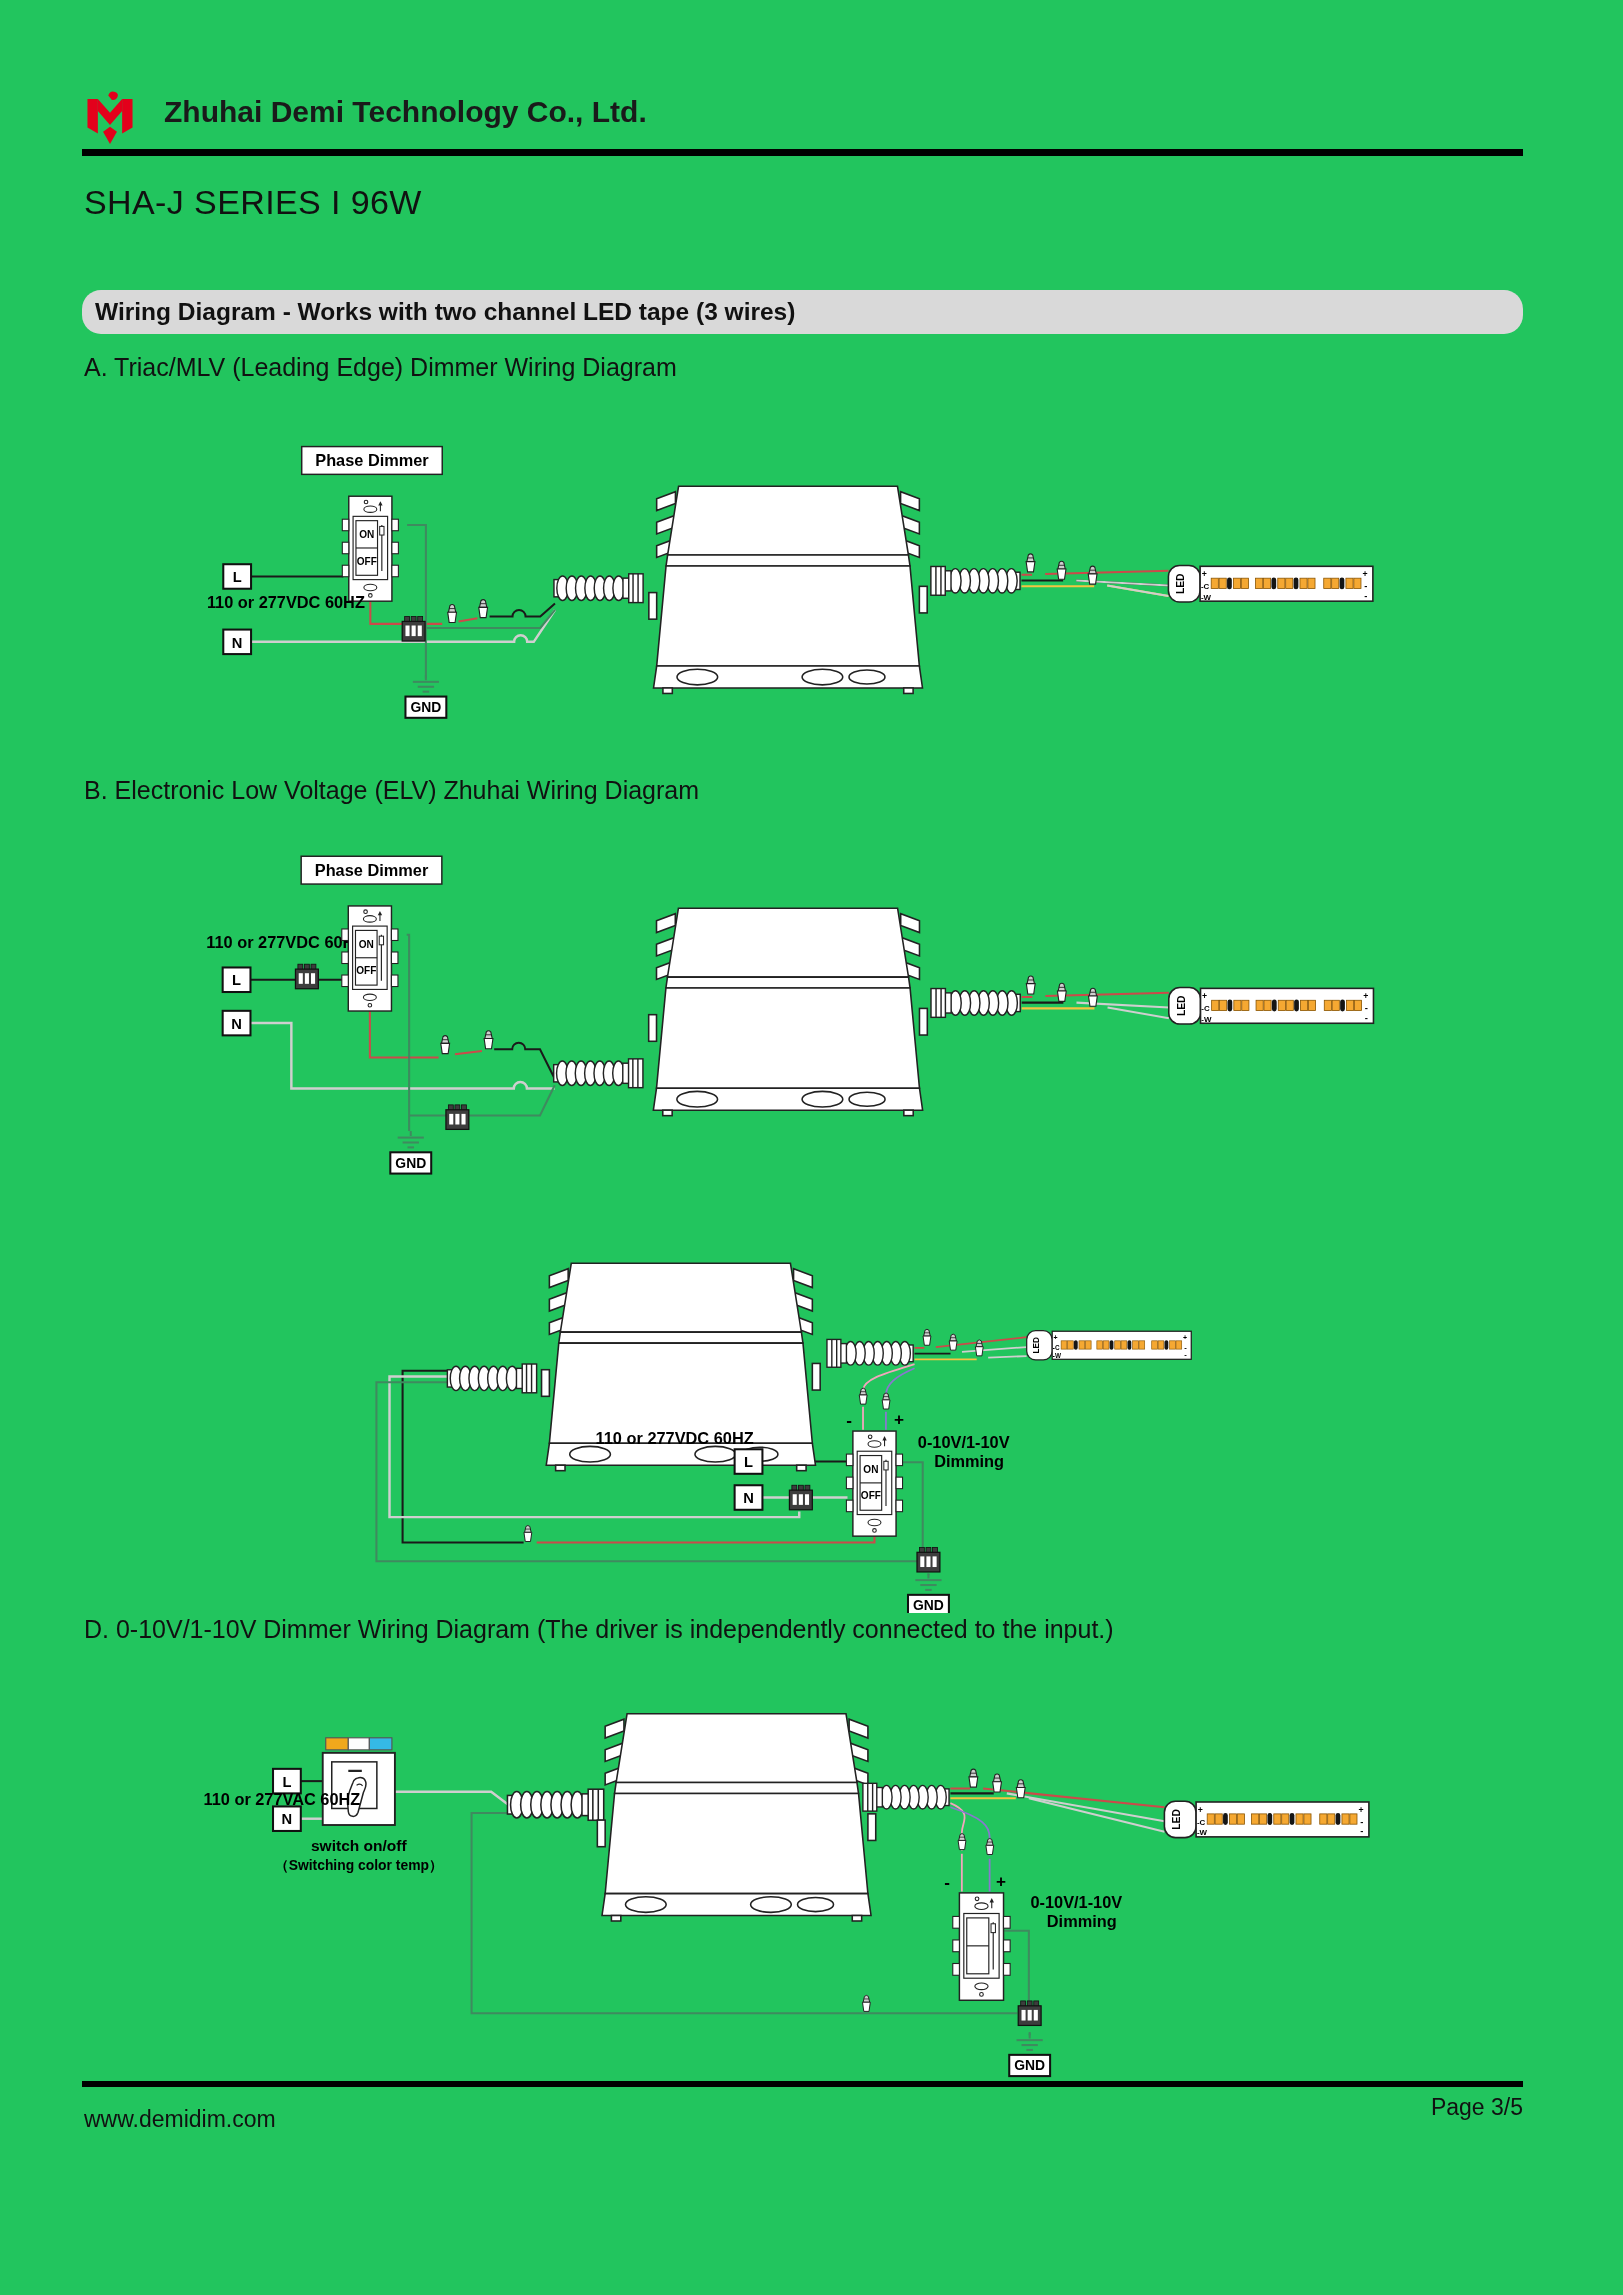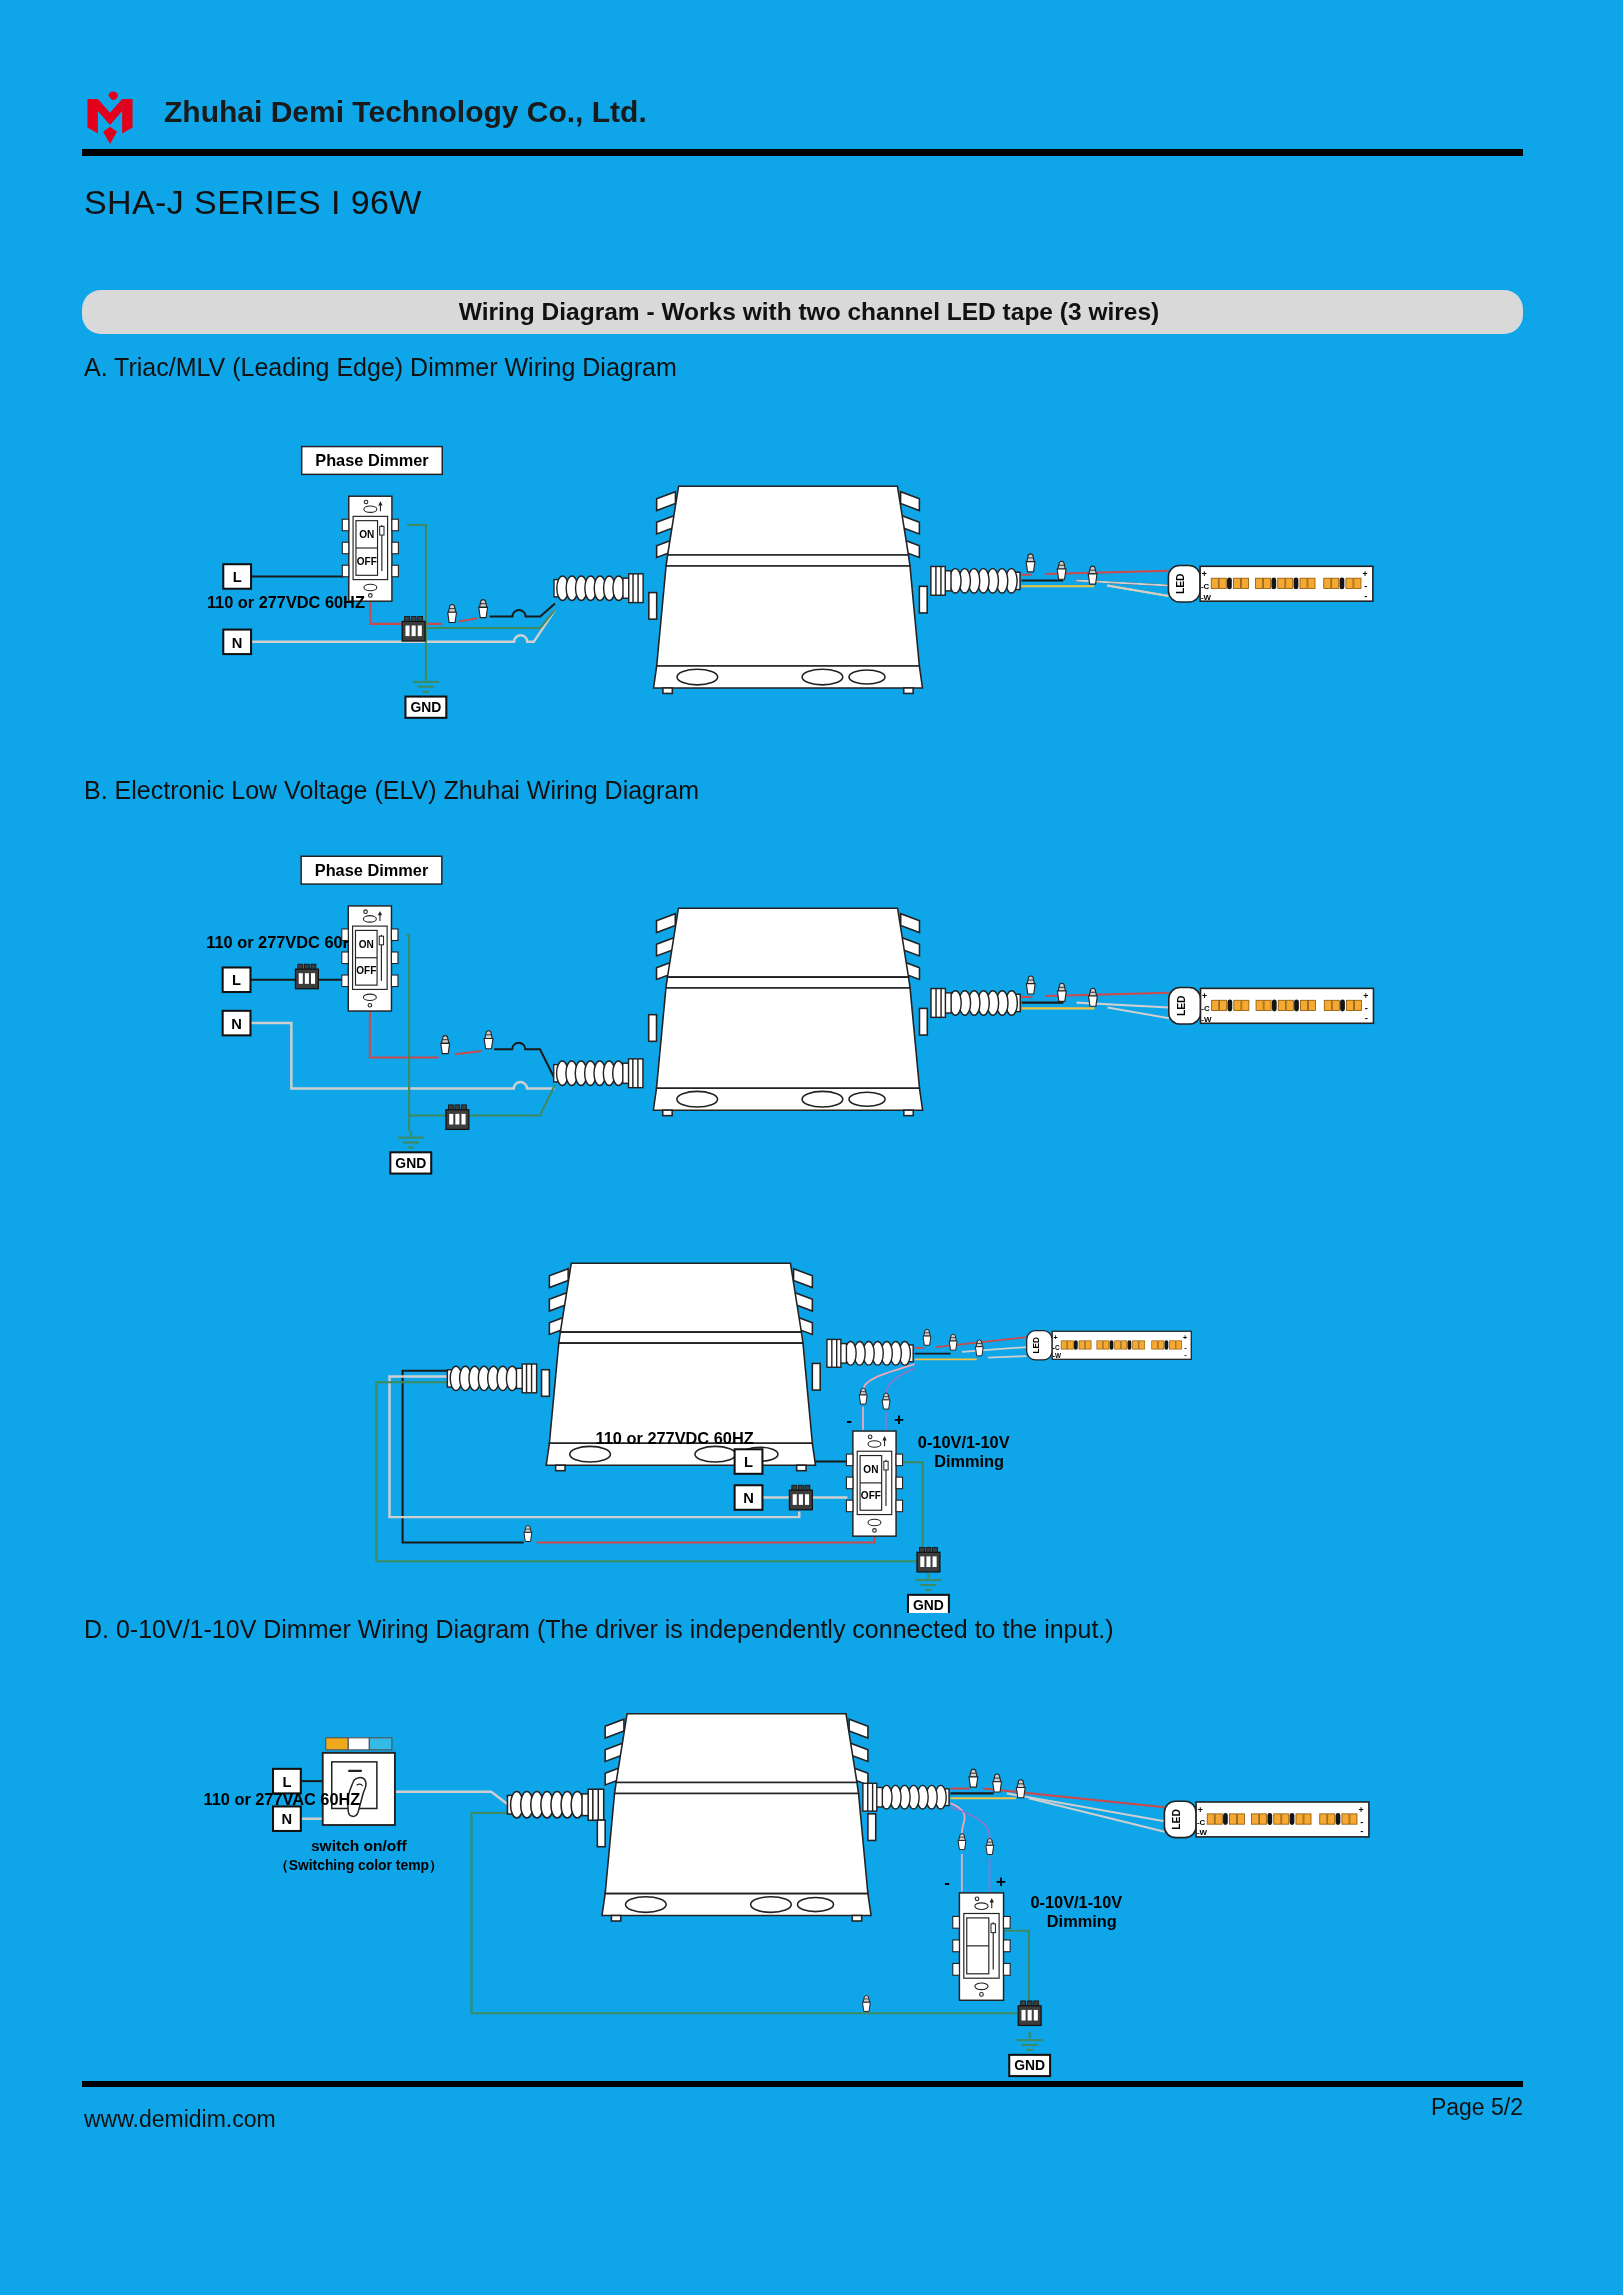--- a/index.html
+++ b/index.html
@@ -1,17 +1,17 @@
 <!DOCTYPE html>
 <html style="font-size:13px"><head>
 <meta charset="utf-8">
 <style>
   html,body{margin:0;padding:0;background:#fff;}
   body{font-family:"Liberation Sans",sans-serif;color:#111;}
-  .page{position:relative;width:1623px;height:2295px;background:#0ea5e9;overflow:hidden;text-align:center;}
+  .page{position:relative;width:1623px;height:2295px;background:#22c55e;overflow:hidden;}
   .abs{position:absolute;}
   .company{left:164px;top:95px;font-size:30px;font-weight:bold;color:#1a1a1a;}
   .header-rule{left:82px;top:149px;width:1441px;height:6.5px;background:#000;}
   .page-title{left:84px;top:183px;font-size:34px;font-weight:normal;letter-spacing:0.4px;}
   .banner{left:82px;top:290px;width:1428px;height:44px;background:#d9d9d9;font-size:24.5px;font-weight:bold;line-height:44px;padding-left:13px;border-radius:19px;}
   .sec-head{left:84px;font-size:25px;color:#111;}
   .diag{left:82px;width:1459px;}
   .footer-rule{left:82px;top:2081px;width:1441px;height:5.7px;background:#000;}
   .site{left:84px;top:2094px;font-size:23px;margin-top:12px;}
   .pageno{right:100px;top:2094px;font-size:23px;}
@@ -327,16 +327,16 @@
     <use href="#sym-dimmer" transform="translate(1055,282) scale(0.9)"></use>
     <text x="1160" y="302" font-size="20" font-weight="bold">0-10V/1-10V</text>
     <text x="1180" y="326" font-size="20" font-weight="bold">Dimming</text>
     <use href="#sym-nut" transform="translate(952,408) scale(0.8)"></use>
     <use href="#sym-terminal" transform="translate(1144,414)"></use>
     <use href="#sym-gnd" transform="translate(1129,456)"></use>
   </svg>
 
   <div class="abs footer-rule"></div>
   <div class="abs site">www.demidim.com</div>
-  <div class="abs pageno">Page 5/2</div>
+  <div class="abs pageno">Page 3/5</div>
 
 </div>
 
 
 </body></html>

